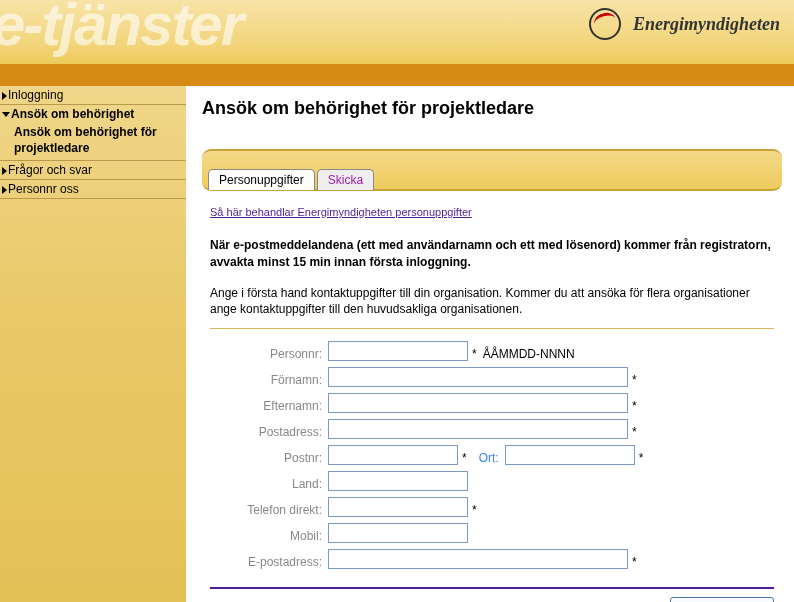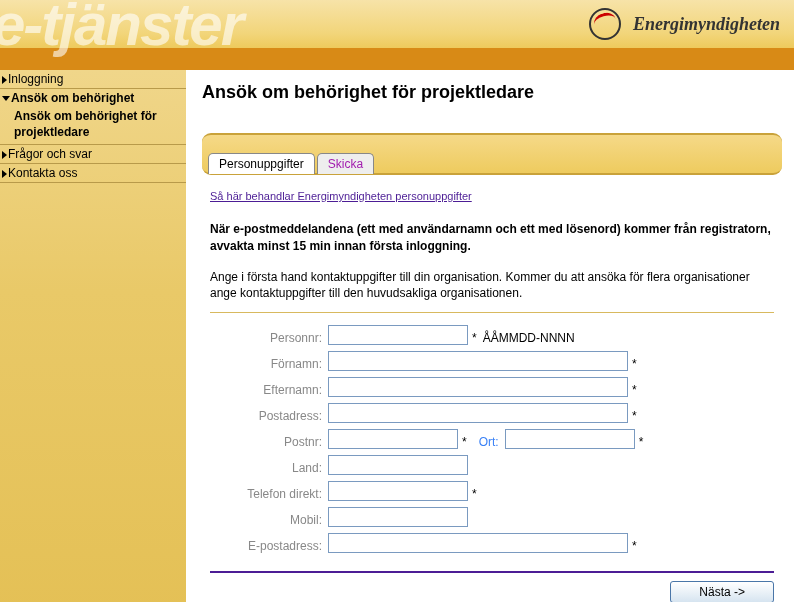--- a/index.html
+++ b/index.html
@@ -1,18 +1,18 @@
 <!DOCTYPE html>
 <html><head>
 <meta charset="utf-8">
 <style>
   * { box-sizing: border-box; margin: 0; padding: 0; }
   body { font-family: Verdana, Arial, sans-serif; font-size: 12px; background: #fff; width: 794px; }
   
-  .header { position: relative; height: 48px; background: linear-gradient(to bottom, #f7e3a8 0%, #f2d57a 70%, #eeca5c 100%); }
+  .header { position: relative; height: 64px; background: linear-gradient(to bottom, #f7e3a8 0%, #f2d57a 70%, #eeca5c 100%); }
   .header-text { position: absolute; left: -8px; top: -10px; font-size: 60px; font-weight: bold; font-style: italic; color: rgba(255,255,255,0.6); letter-spacing: -2px; font-family: Arial, sans-serif; }
   .logo { position: absolute; right: 14px; top: 8px; display: flex; align-items: center; gap: 12px; }
   .logo-icon { width: 32px; height: 32px; border: 2px solid #333; border-radius: 50%; position: relative; }
   .logo-icon::before { content: ''; position: absolute; top: 3px; left: 3px; width: 22px; height: 14px; border-top: 3px solid #c00; border-radius: 50% 50% 0 0; transform: rotate(-15deg); }
   .logo-text { font-size: 18px; font-style: italic; font-weight: bold; color: #333; font-family: Georgia, serif; }
   
   .orange-bar { height: 22px; background: #d88a16; }
   
   .container { display: flex; }
   
@@ -69,21 +69,21 @@
     <div class="sidebar-item active" style="border-bottom:none">
       <span class="arrow down"></span><span>Ansök om behörighet</span>
     </div>
     <div class="sidebar-item sub sub-wrap">
       <span>Ansök om behörighet för projektledare</span>
     </div>
     <div class="sidebar-item">
       <span class="arrow"></span><span>Frågor och svar</span>
     </div>
     <div class="sidebar-item">
-      <span class="arrow"></span><span>Kontakta oss</span>
+      <span class="arrow"></span><span>Personnr oss</span>
     </div>
   </div>
 
   <div class="main">
     <h1 class="page-title">Ansök om behörighet för projektledare</h1>
 
     <div class="tabs-bar">
       <div class="tab">Personuppgifter</div>
       <div class="tab inactive">Skicka</div>
     </div>

